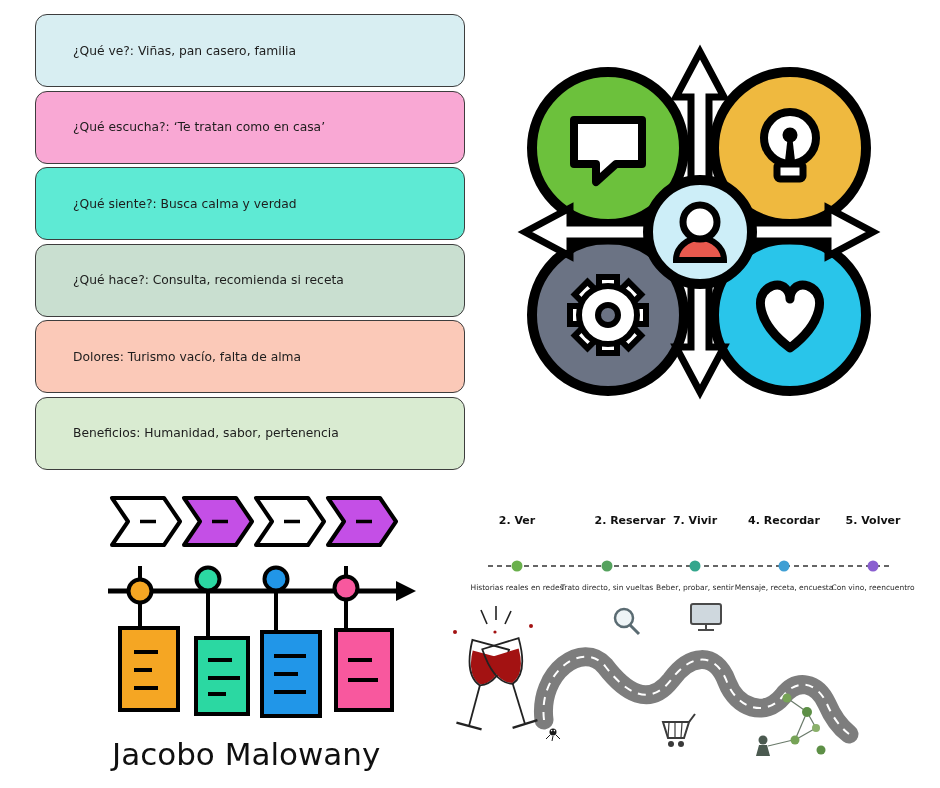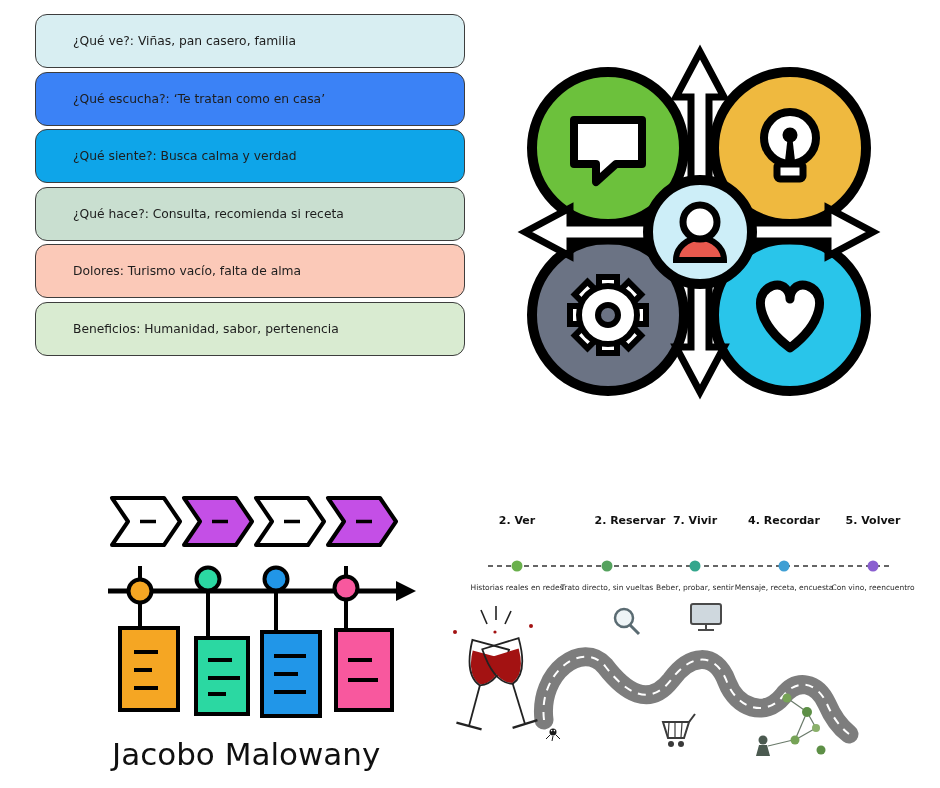--- a/index.html
+++ b/index.html
@@ -1,21 +1,21 @@
 <!DOCTYPE html>
 <html><head>
 <meta charset="utf-8">
 <style>
   * { margin:0; padding:0; box-sizing:border-box; }
   html,body { background:#ffffff; font-family:"DejaVu Sans", sans-serif; }
   .canvas { position:relative; width:940px; height:788px; background:#fff; overflow:hidden; }
 
   
   .cards { position:absolute; left:35px; top:14px; width:430px; }
-  .card { height:54px; margin-bottom:3.5px; border:1.4px solid #3d3d3d; border-radius:12px;
+  .card { height:73px; margin-bottom:3.5px; border:1.4px solid #3d3d3d; border-radius:12px;
           display:flex; align-items:center; padding-left:37px; }
   .card-text { font-size:12.3px; color:#1d1d1d; }
 
   
   .emap { position:absolute; left:512px; top:32px; width:380px; height:390px; }
 
   
   .process { position:absolute; left:100px; top:486px; width:320px; height:250px; }
   .author { position:absolute; left:112px; top:736px; font-size:31px; color:#101010; white-space:nowrap; }
 
@@ -31,24 +31,24 @@
 </style>
 </head>
 <body>
 
 <div class="canvas">
 
   <div class="cards">
     <div class="card" style="background-color: rgb(216, 238, 242);">
       <span class="card-text">¿Qué ve?: Viñas, pan casero, familia</span>
     </div>
-    <div class="card" style="background-color: #3b82f6;">
+    <div class="card" style="background-color: #f9a8d4;">
       <span class="card-text">¿Qué escucha?: ‘Te tratan como en casa’</span>
     </div>
-    <div class="card" style="background-color: #0ea5e9;">
+    <div class="card" style="background-color: #5eead4;">
       <span class="card-text">¿Qué siente?: Busca calma y verdad</span>
     </div>
     <div class="card" style="background-color: rgb(201, 223, 208);">
       <span class="card-text">¿Qué hace?: Consulta, recomienda si receta</span>
     </div>
     <div class="card" style="background-color: rgb(251, 201, 184);">
       <span class="card-text">Dolores: Turismo vacío, falta de alma</span>
     </div>
     <div class="card" style="background-color: rgb(217, 235, 209);">
       <span class="card-text">Beneficios: Humanidad, sabor, pertenencia</span>

